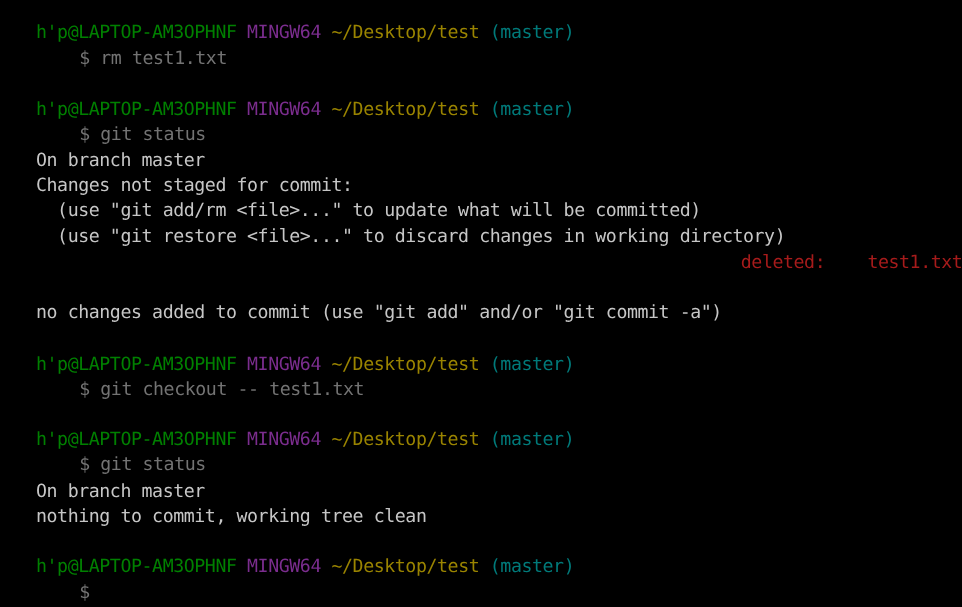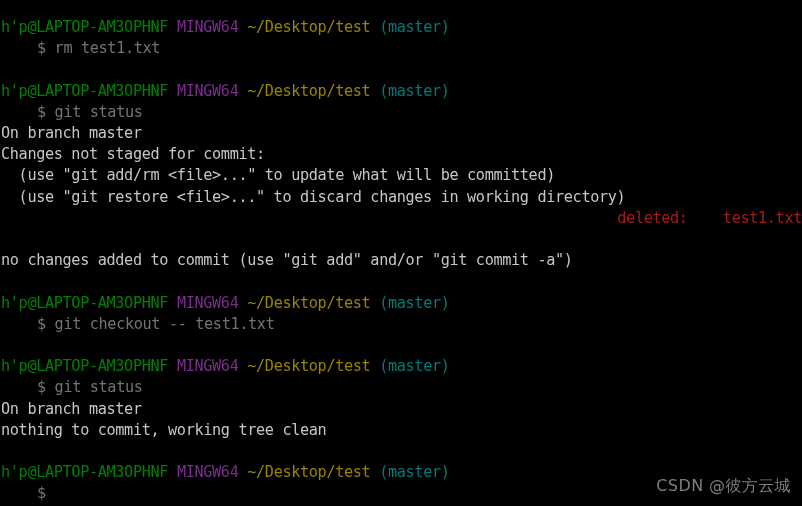--- a/index.html
+++ b/index.html
@@ -25,20 +25,21 @@
     padding: 17px 0 0 1px;
     font-size: 15.2px;
     line-height: 21.2px;
     letter-spacing: -0.35px;
     white-space: pre;
     color: #c8c8c8;
   }
   .line {
     white-space: pre;
     min-height: 21.2px;
+    padding-left: 29px;
   }
   .line.blank {
     height: 21.2px;
   }
   .c-user    { color: #008000; }
   .c-mingw   { color: #7b2d8e; }
   .c-path    { color: #9a8400; }
   .c-branch  { color: #007a7a; }
   .c-out     { color: #c6c6c6; }
   .c-cmd     { color: #737373; margin-left: 36px; }
@@ -53,14 +54,13 @@
     font-size: 16px;
     letter-spacing: 0.4px;
     user-select: none;
   }
 </style>
 </head>
 <body>
 
 <div id="terminal">
   <div class="screen" id="screen"><div class="line"><span class="c-user">h'p@LAPTOP-AM3OPHNF</span> <span class="c-mingw">MINGW64</span> <span class="c-path">~/Desktop/test</span> <span class="c-branch">(master)</span></div><div class="line c-cmd">$ rm test1.txt</div><div class="line blank">&nbsp;</div><div class="line"><span class="c-user">h'p@LAPTOP-AM3OPHNF</span> <span class="c-mingw">MINGW64</span> <span class="c-path">~/Desktop/test</span> <span class="c-branch">(master)</span></div><div class="line c-cmd">$ git status</div><div class="line c-out">On branch master</div><div class="line c-out">Changes not staged for commit:</div><div class="line c-out">  (use "git add/rm &lt;file&gt;..." to update what will be committed)</div><div class="line c-out">  (use "git restore &lt;file&gt;..." to discard changes in working directory)</div><div class="line c-red">        deleted:    test1.txt</div><div class="line blank">&nbsp;</div><div class="line c-out">no changes added to commit (use "git add" and/or "git commit -a")</div><div class="line blank">&nbsp;</div><div class="line"><span class="c-user">h'p@LAPTOP-AM3OPHNF</span> <span class="c-mingw">MINGW64</span> <span class="c-path">~/Desktop/test</span> <span class="c-branch">(master)</span></div><div class="line c-cmd">$ git checkout -- test1.txt</div><div class="line blank">&nbsp;</div><div class="line"><span class="c-user">h'p@LAPTOP-AM3OPHNF</span> <span class="c-mingw">MINGW64</span> <span class="c-path">~/Desktop/test</span> <span class="c-branch">(master)</span></div><div class="line c-cmd">$ git status</div><div class="line c-out">On branch master</div><div class="line c-out">nothing to commit, working tree clean</div><div class="line blank">&nbsp;</div><div class="line"><span class="c-user">h'p@LAPTOP-AM3OPHNF</span> <span class="c-mingw">MINGW64</span> <span class="c-path">~/Desktop/test</span> <span class="c-branch">(master)</span></div><div class="line c-cmd">$</div></div>
-  <div id="watermark">CSDN @彼方云城</div>
 </div>
 
 </body></html>

